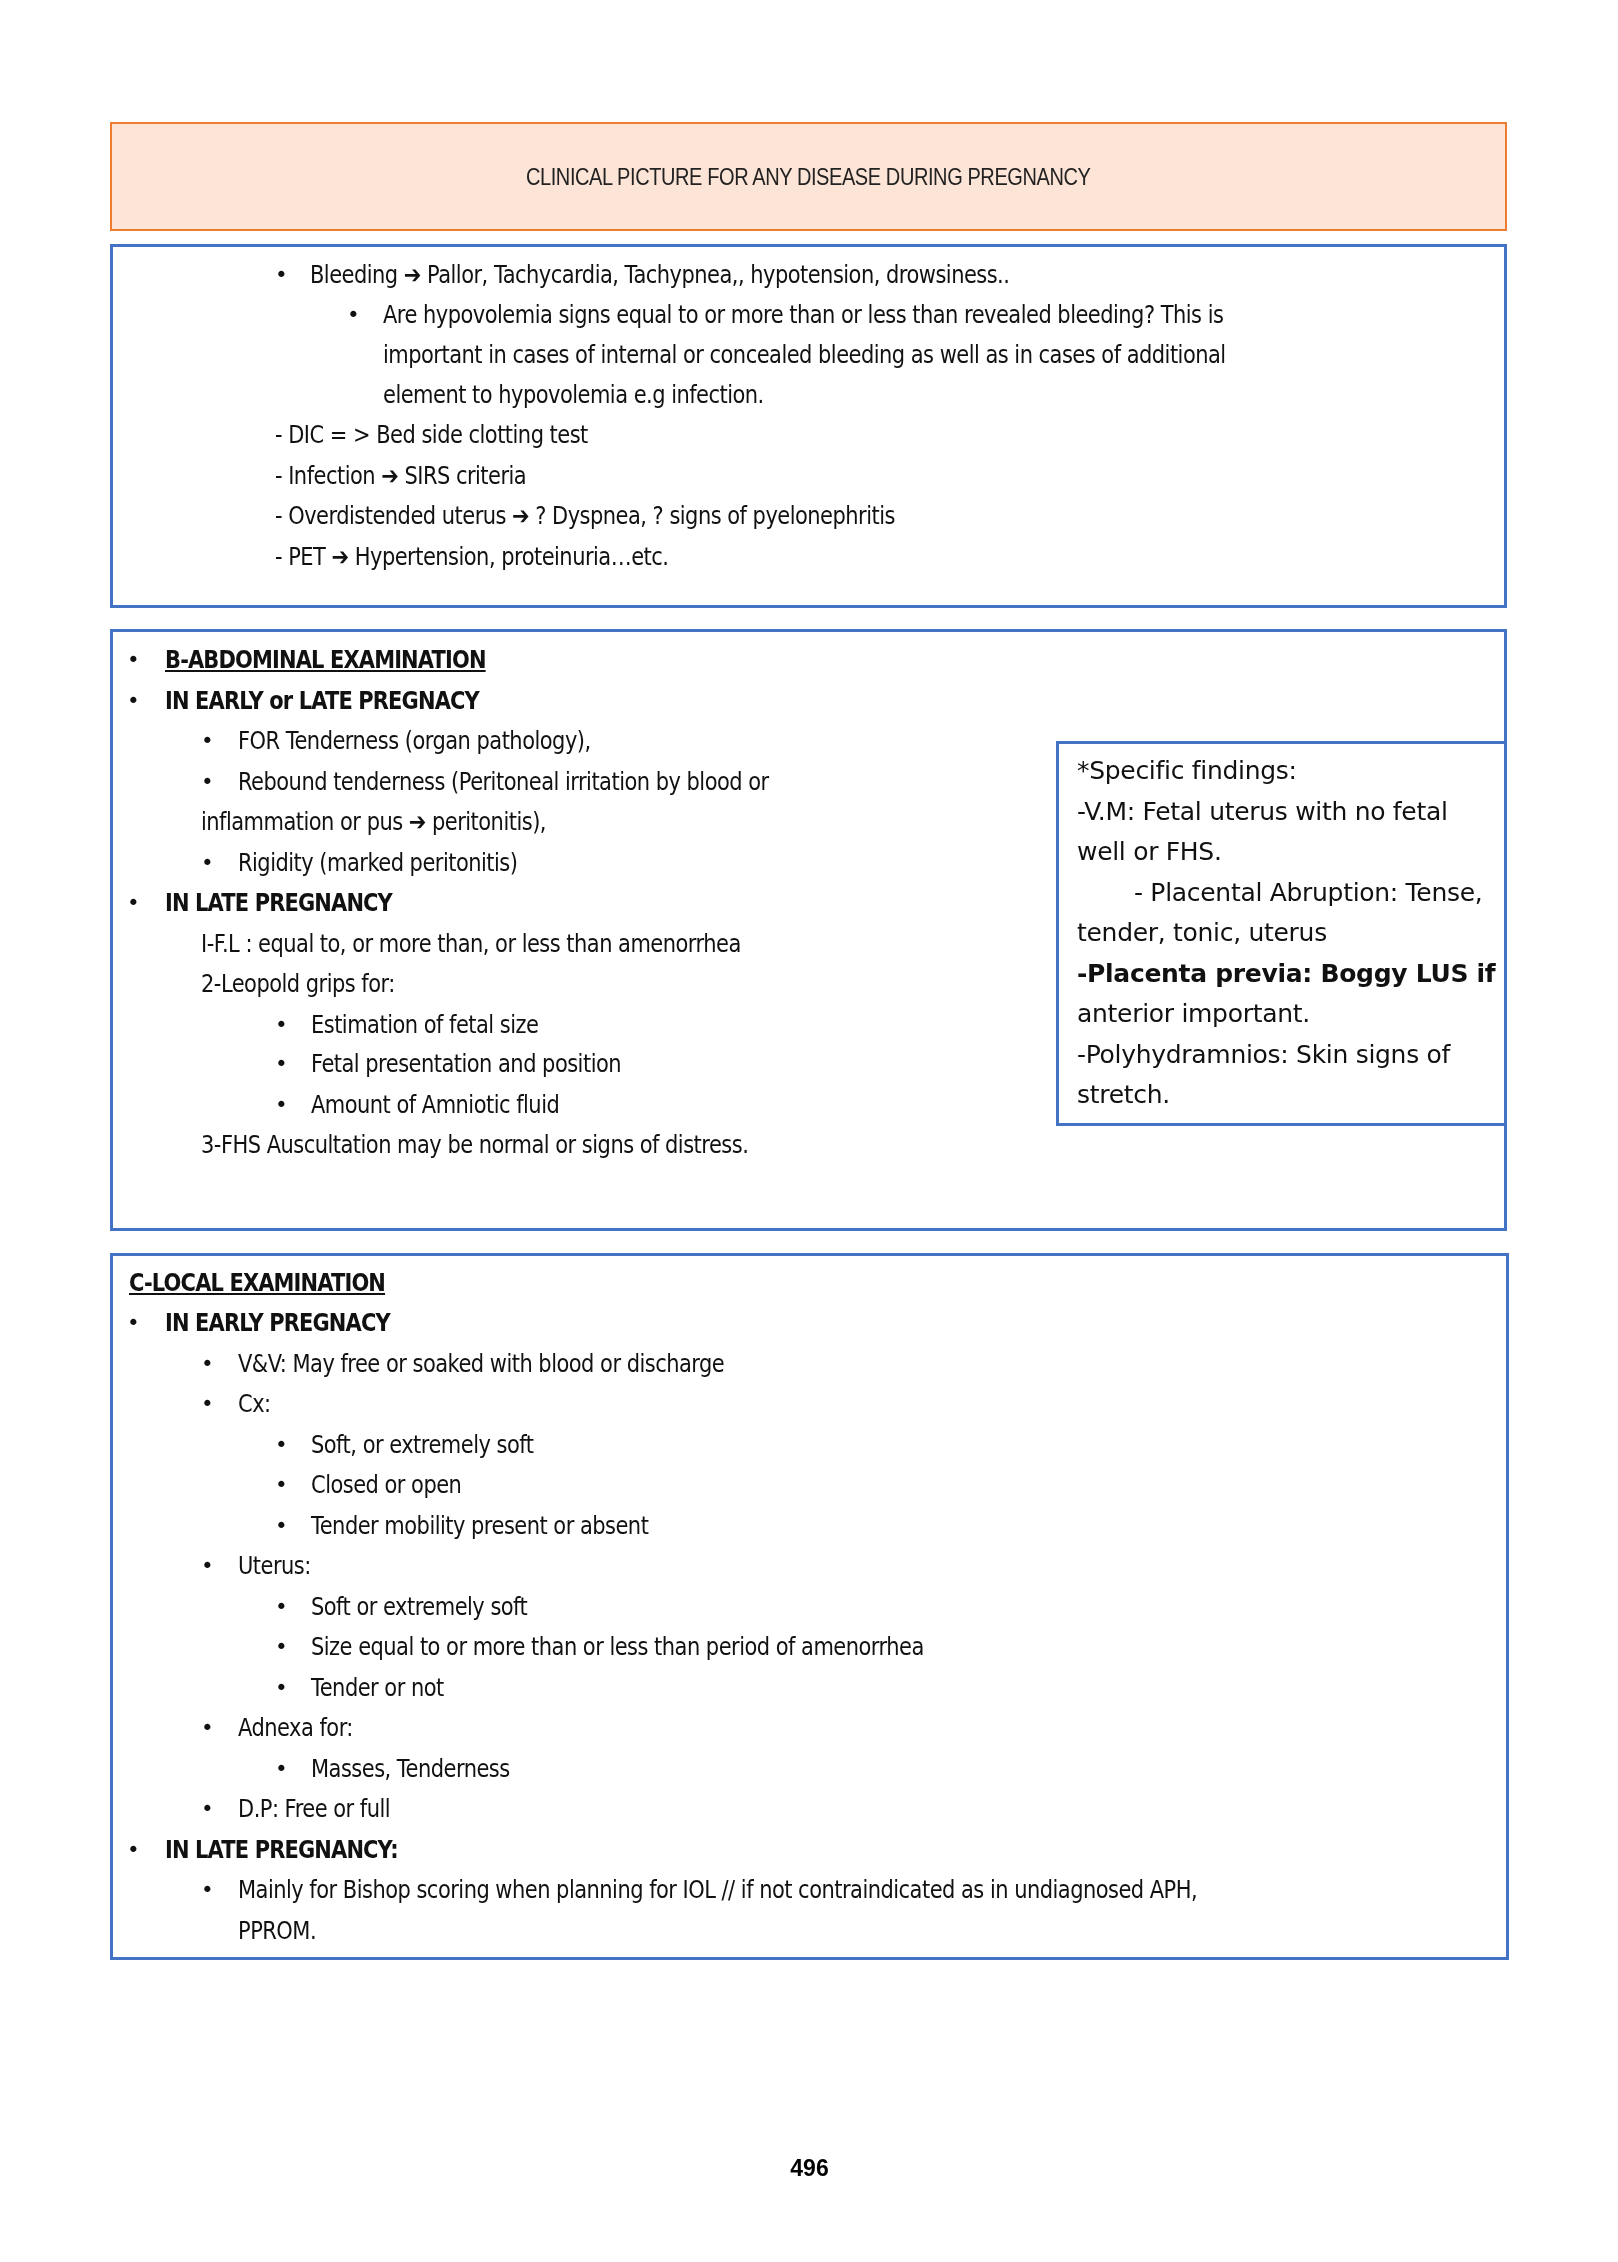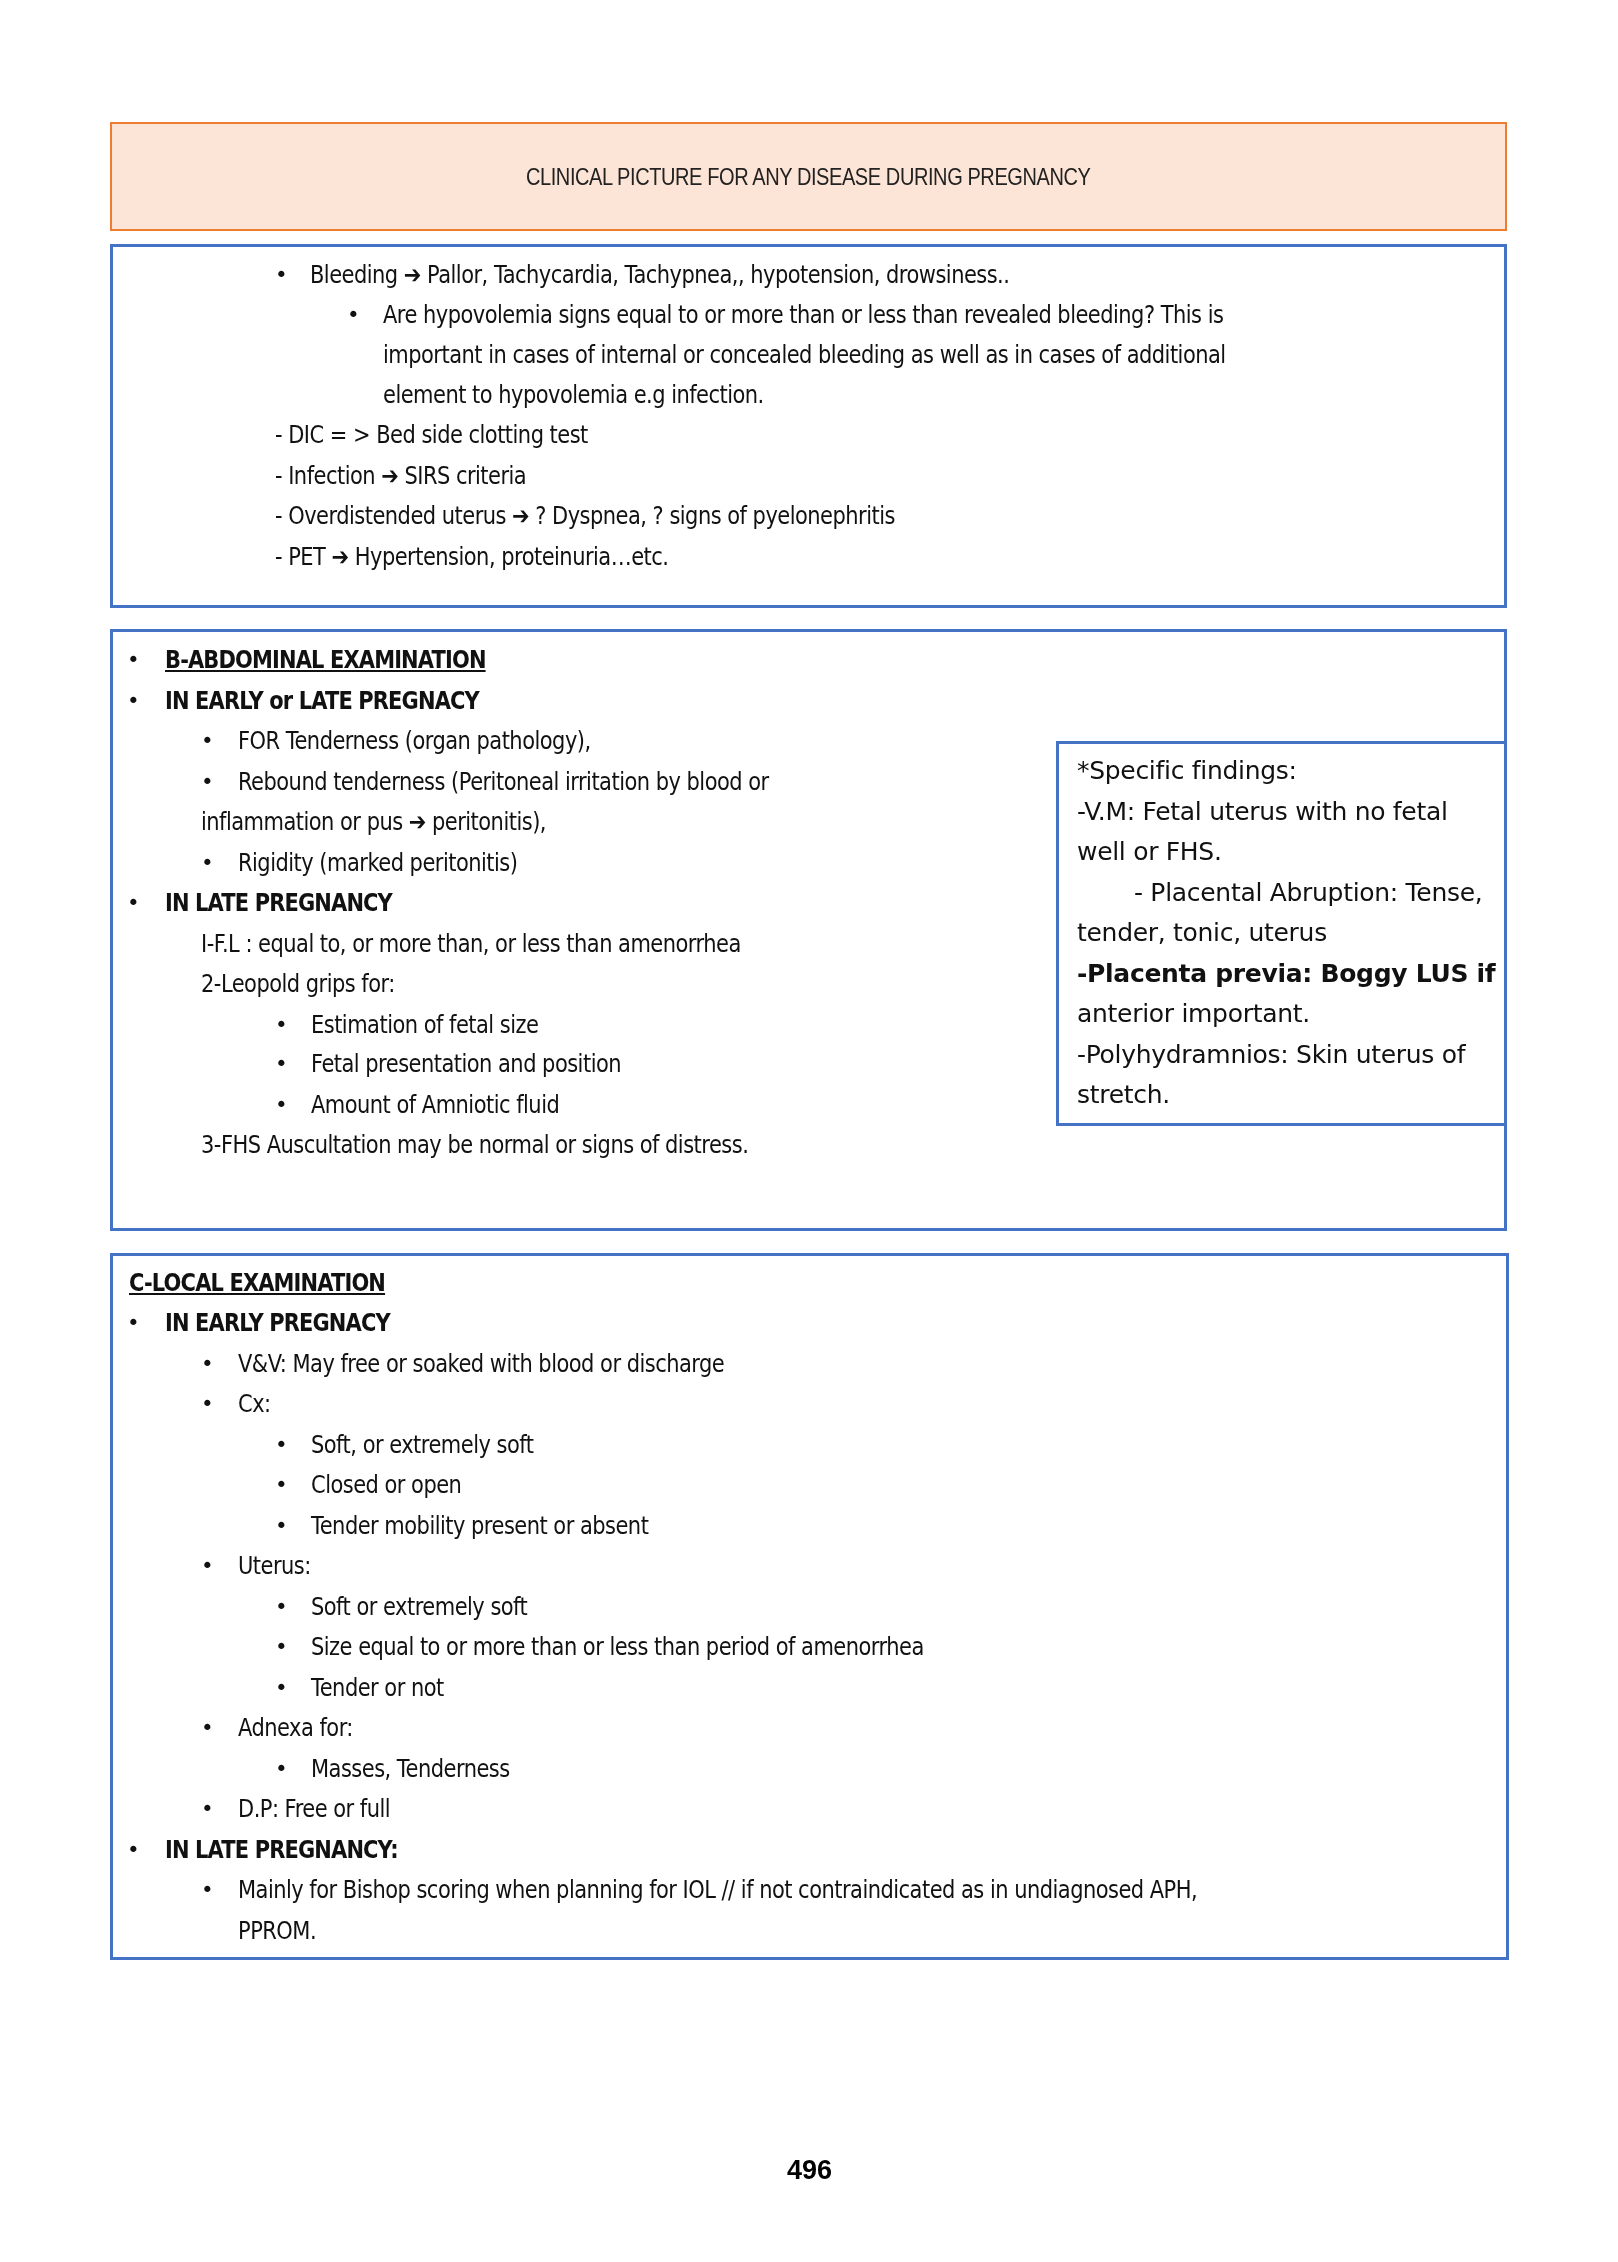--- a/index.html
+++ b/index.html
@@ -10,21 +10,21 @@
                background: #FCE4D6; border: 2px solid #ED7D31;
                display: flex; align-items: center; justify-content: center; }
   .title-text { font-family: "Liberation Sans Narrow", "Liberation Sans", sans-serif; font-size: 24.4px; letter-spacing: -0.5px; color: #222; transform: scaleX(0.82); }
   .line { position: absolute; font-size: 24.4px; line-height: 40px; white-space: nowrap; letter-spacing: -0.6px; transform-origin: left center; }
   .narrow { transform: scaleX(0.86); }
   .bold { font-weight: bold; letter-spacing: -1px; }
   .u { text-decoration: underline; }
   .bullet { position: absolute; font-size: 21.5px; line-height: 40px; }
   .side { position: absolute; font-size: 25px; line-height: 40px; white-space: nowrap; letter-spacing: -0.3px; }
   .pagenum { position: absolute; left: 0; width: 1619px; top: 2155px; text-align: center;
-             font-family: "Liberation Sans", sans-serif; font-weight: bold; font-size: 27px; color: #000; }
+             font-family: "Liberation Sans", sans-serif; font-weight: bold; font-size: 23px; color: #000; }
 </style>
 </head>
 <body>
 
 <div class="title-box">
   <span class="title-text">CLINICAL PICTURE  FOR ANY DISEASE DURING PREGNANCY</span>
 </div>
 
 <div class="box" style="left:110px; top:244px; width:1397px; height:364px;"></div>
 <span class="bullet" style="left:275px; top:255px;">•</span>
@@ -63,21 +63,21 @@
 <span class="line narrow" style="left:201px; top:1125px;">3-FHS Auscultation may be normal or signs of distress.</span>
 
 <div class="box" style="left:1056px; top:741px; width:451px; height:385px;"></div>
 <span class="side" style="left:1077px; top:751px;">*Specific findings:</span>
 <span class="side" style="left:1077px; top:792px;">-V.M: Fetal uterus with no fetal</span>
 <span class="side" style="left:1077px; top:832px;">well or FHS.</span>
 <span class="side" style="left:1134px; top:873px;">- Placental Abruption: Tense,</span>
 <span class="side" style="left:1077px; top:913px;">tender, tonic, uterus</span>
 <span class="side" style="left:1077px; top:954px;font-weight:bold;">-Placenta previa: Boggy LUS if</span>
 <span class="side" style="left:1077px; top:994px;">anterior important.</span>
-<span class="side" style="left:1077px; top:1035px;">-Polyhydramnios: Skin uterus of</span>
+<span class="side" style="left:1077px; top:1035px;">-Polyhydramnios: Skin signs of</span>
 <span class="side" style="left:1077px; top:1075px;">stretch.</span>
 
 <div class="box" style="left:110px; top:1253px; width:1399px; height:707px;"></div>
 <span class="line narrow bold u" style="left:129px; top:1263px;">C-LOCAL EXAMINATION</span>
 <span class="bullet" style="left:127px; top:1303px;">•</span>
 <span class="line narrow bold" style="left:165px; top:1303px;">IN EARLY PREGNACY</span>
 <span class="bullet" style="left:201px; top:1344px;">•</span>
 <span class="line narrow" style="left:238px; top:1344px;">V&amp;V: May free or  soaked with blood or discharge</span>
 <span class="bullet" style="left:201px; top:1384px;">•</span>
 <span class="line narrow" style="left:238px; top:1384px;">Cx:</span>

